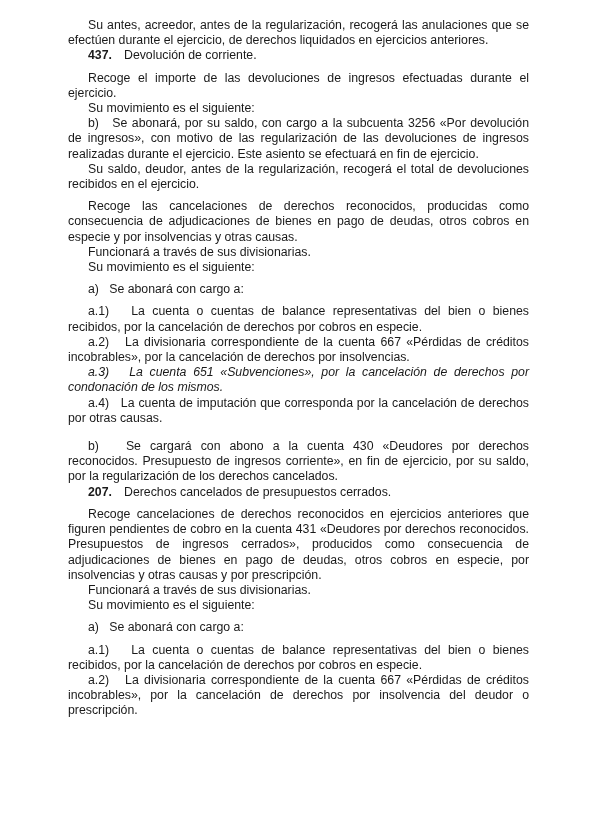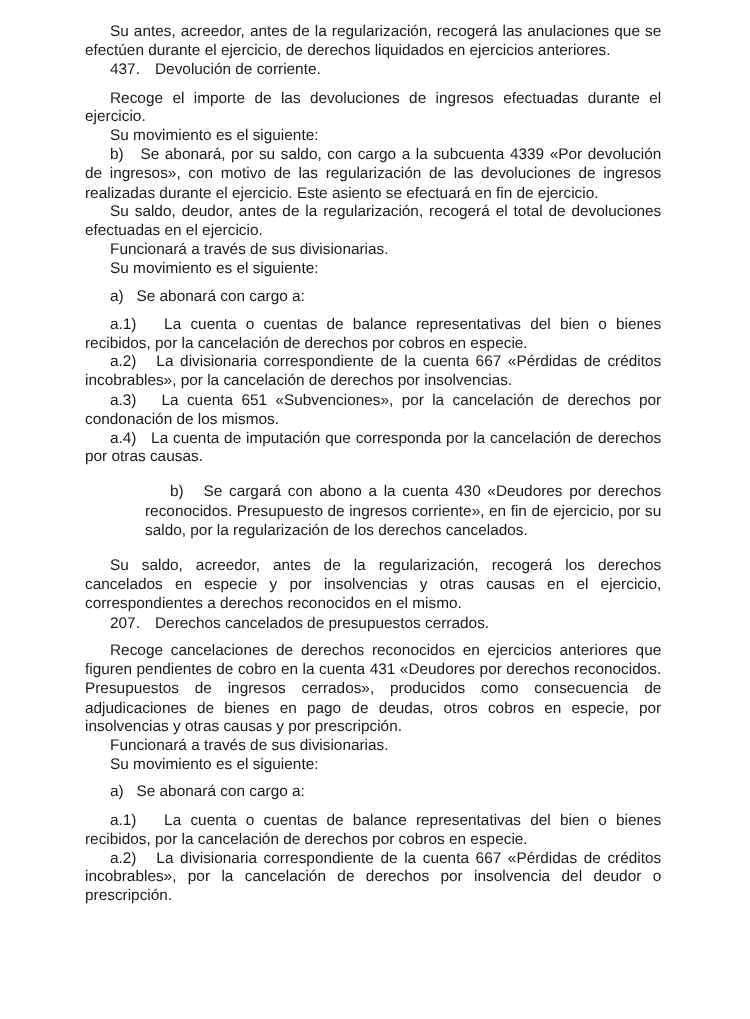--- a/index.html
+++ b/index.html
@@ -6,45 +6,45 @@
   body { width: 600px; height: 815px; overflow: hidden; position: relative; }
   .page {
     position: absolute; left: 68px; top: 18px; width: 461px;
     font-family: "Liberation Sans", sans-serif;
     font-size: 12.3px; line-height: 15.2px; color: #1a1a1a;
   }
   .p { text-align: justify; text-indent: 20px; margin: 0; }
   .gap { margin-top: 7px; }
   .gap2 { margin-top: 13px; }
   .heading { margin: 0; padding-left: 20px; }
-  .heading .num { display: inline-block; width: 36px; }
+  .heading .num { display: inline-block; width: 36px; font-weight: bold; }
 </style>
 </head>
 <body>
 
 <div class="page">
   <p class="p">Su antes, acreedor, antes de la regularización, recogerá las anulaciones que se efectúen durante el ejercicio, de derechos liquidados en ejercicios anteriores.</p>
 
   <p class="heading gap"><span class="num">437.</span><span>Devolución de corriente.</span></p>
 
   <p class="p gap">Recoge el importe de las devoluciones de ingresos efectuadas durante el ejercicio.</p>
   <p class="p">Su movimiento es el siguiente:</p>
-  <p class="p" style="white-space: pre-wrap;">b)   Se abonará, por su saldo, con cargo a la subcuenta 4339 «Por devolución de ingresos», con motivo de las regularización de las devoluciones de ingresos realizadas durante el ejercicio. Este asiento se efectuará en fin de ejercicio.</p>
-  <p class="p">Su saldo, deudor, antes de la regularización, recogerá el total de devoluciones efectuadas en el ejercicio.</p>
+  <p class="p" style="white-space: pre-wrap;">b)   Se abonará, por su saldo, con cargo a la subcuenta 3256 «Por devolución de ingresos», con motivo de las regularización de las devoluciones de ingresos realizadas durante el ejercicio. Este asiento se efectuará en fin de ejercicio.</p>
+  <p class="p">Su saldo, deudor, antes de la regularización, recogerá el total de devoluciones recibidos en el ejercicio.</p>
 
 
+  <p class="p gap">Recoge las cancelaciones de derechos reconocidos, producidas como consecuencia de adjudicaciones de bienes en pago de deudas, otros cobros en especie y por insolvencias y otras causas.</p>
   <p class="p">Funcionará a través de sus divisionarias.</p>
   <p class="p">Su movimiento es el siguiente:</p>
   <p class="p gap" style="white-space: pre-wrap;">a)   Se abonará con cargo a:</p>
   <p class="p gap" style="white-space: pre-wrap;">a.1)   La cuenta o cuentas de balance representativas del bien o bienes recibidos, por la cancelación de derechos por cobros en especie.</p>
   <p class="p" style="white-space: pre-wrap;">a.2)   La divisionaria correspondiente de la cuenta 667 «Pérdidas de créditos incobrables», por la cancelación de derechos por insolvencias.</p>
-  <p class="p" style="white-space: pre-wrap;">a.3)   La cuenta 651 «Subvenciones», por la cancelación de derechos por condonación de los mismos.</p>
+  <p class="p" style="white-space: pre-wrap; font-style: italic;">a.3)   La cuenta 651 «Subvenciones», por la cancelación de derechos por condonación de los mismos.</p>
   <p class="p" style="white-space: pre-wrap;">a.4)   La cuenta de imputación que corresponda por la cancelación de derechos por otras causas.</p>
-  <p class="p gap2" style="white-space: pre-wrap; margin-left: 48px;">b)   Se cargará con abono a la cuenta 430 «Deudores por derechos reconocidos. Presupuesto de ingresos corriente», en fin de ejercicio, por su saldo, por la regularización de los derechos cancelados.</p>
-  <p class="p gap2">Su saldo, acreedor, antes de la regularización, recogerá los derechos cancelados en especie y por insolvencias y otras causas en el ejercicio, correspondientes a derechos reconocidos en el mismo.</p>
+  <p class="p gap2" style="white-space: pre-wrap;">b)   Se cargará con abono a la cuenta 430 «Deudores por derechos reconocidos. Presupuesto de ingresos corriente», en fin de ejercicio, por su saldo, por la regularización de los derechos cancelados.</p>
 
   <p class="heading gap"><span class="num">207.</span><span>Derechos cancelados de presupuestos cerrados.</span></p>
 
   <p class="p gap">Recoge cancelaciones de derechos reconocidos en ejercicios anteriores que figuren pendientes de cobro en la cuenta 431 «Deudores por derechos reconocidos. Presupuestos de ingresos cerrados», producidos como consecuencia de adjudicaciones de bienes en pago de deudas, otros cobros en especie, por insolvencias y otras causas y por prescripción.</p>
   <p class="p">Funcionará a través de sus divisionarias.</p>
   <p class="p">Su movimiento es el siguiente:</p>
   <p class="p gap" style="white-space: pre-wrap;">a)   Se abonará con cargo a:</p>
   <p class="p gap" style="white-space: pre-wrap;">a.1)   La cuenta o cuentas de balance representativas del bien o bienes recibidos, por la cancelación de derechos por cobros en especie.</p>
   <p class="p" style="white-space: pre-wrap;">a.2)   La divisionaria correspondiente de la cuenta 667 «Pérdidas de créditos incobrables», por la cancelación de derechos por insolvencia del deudor o prescripción.</p>
 </div>

